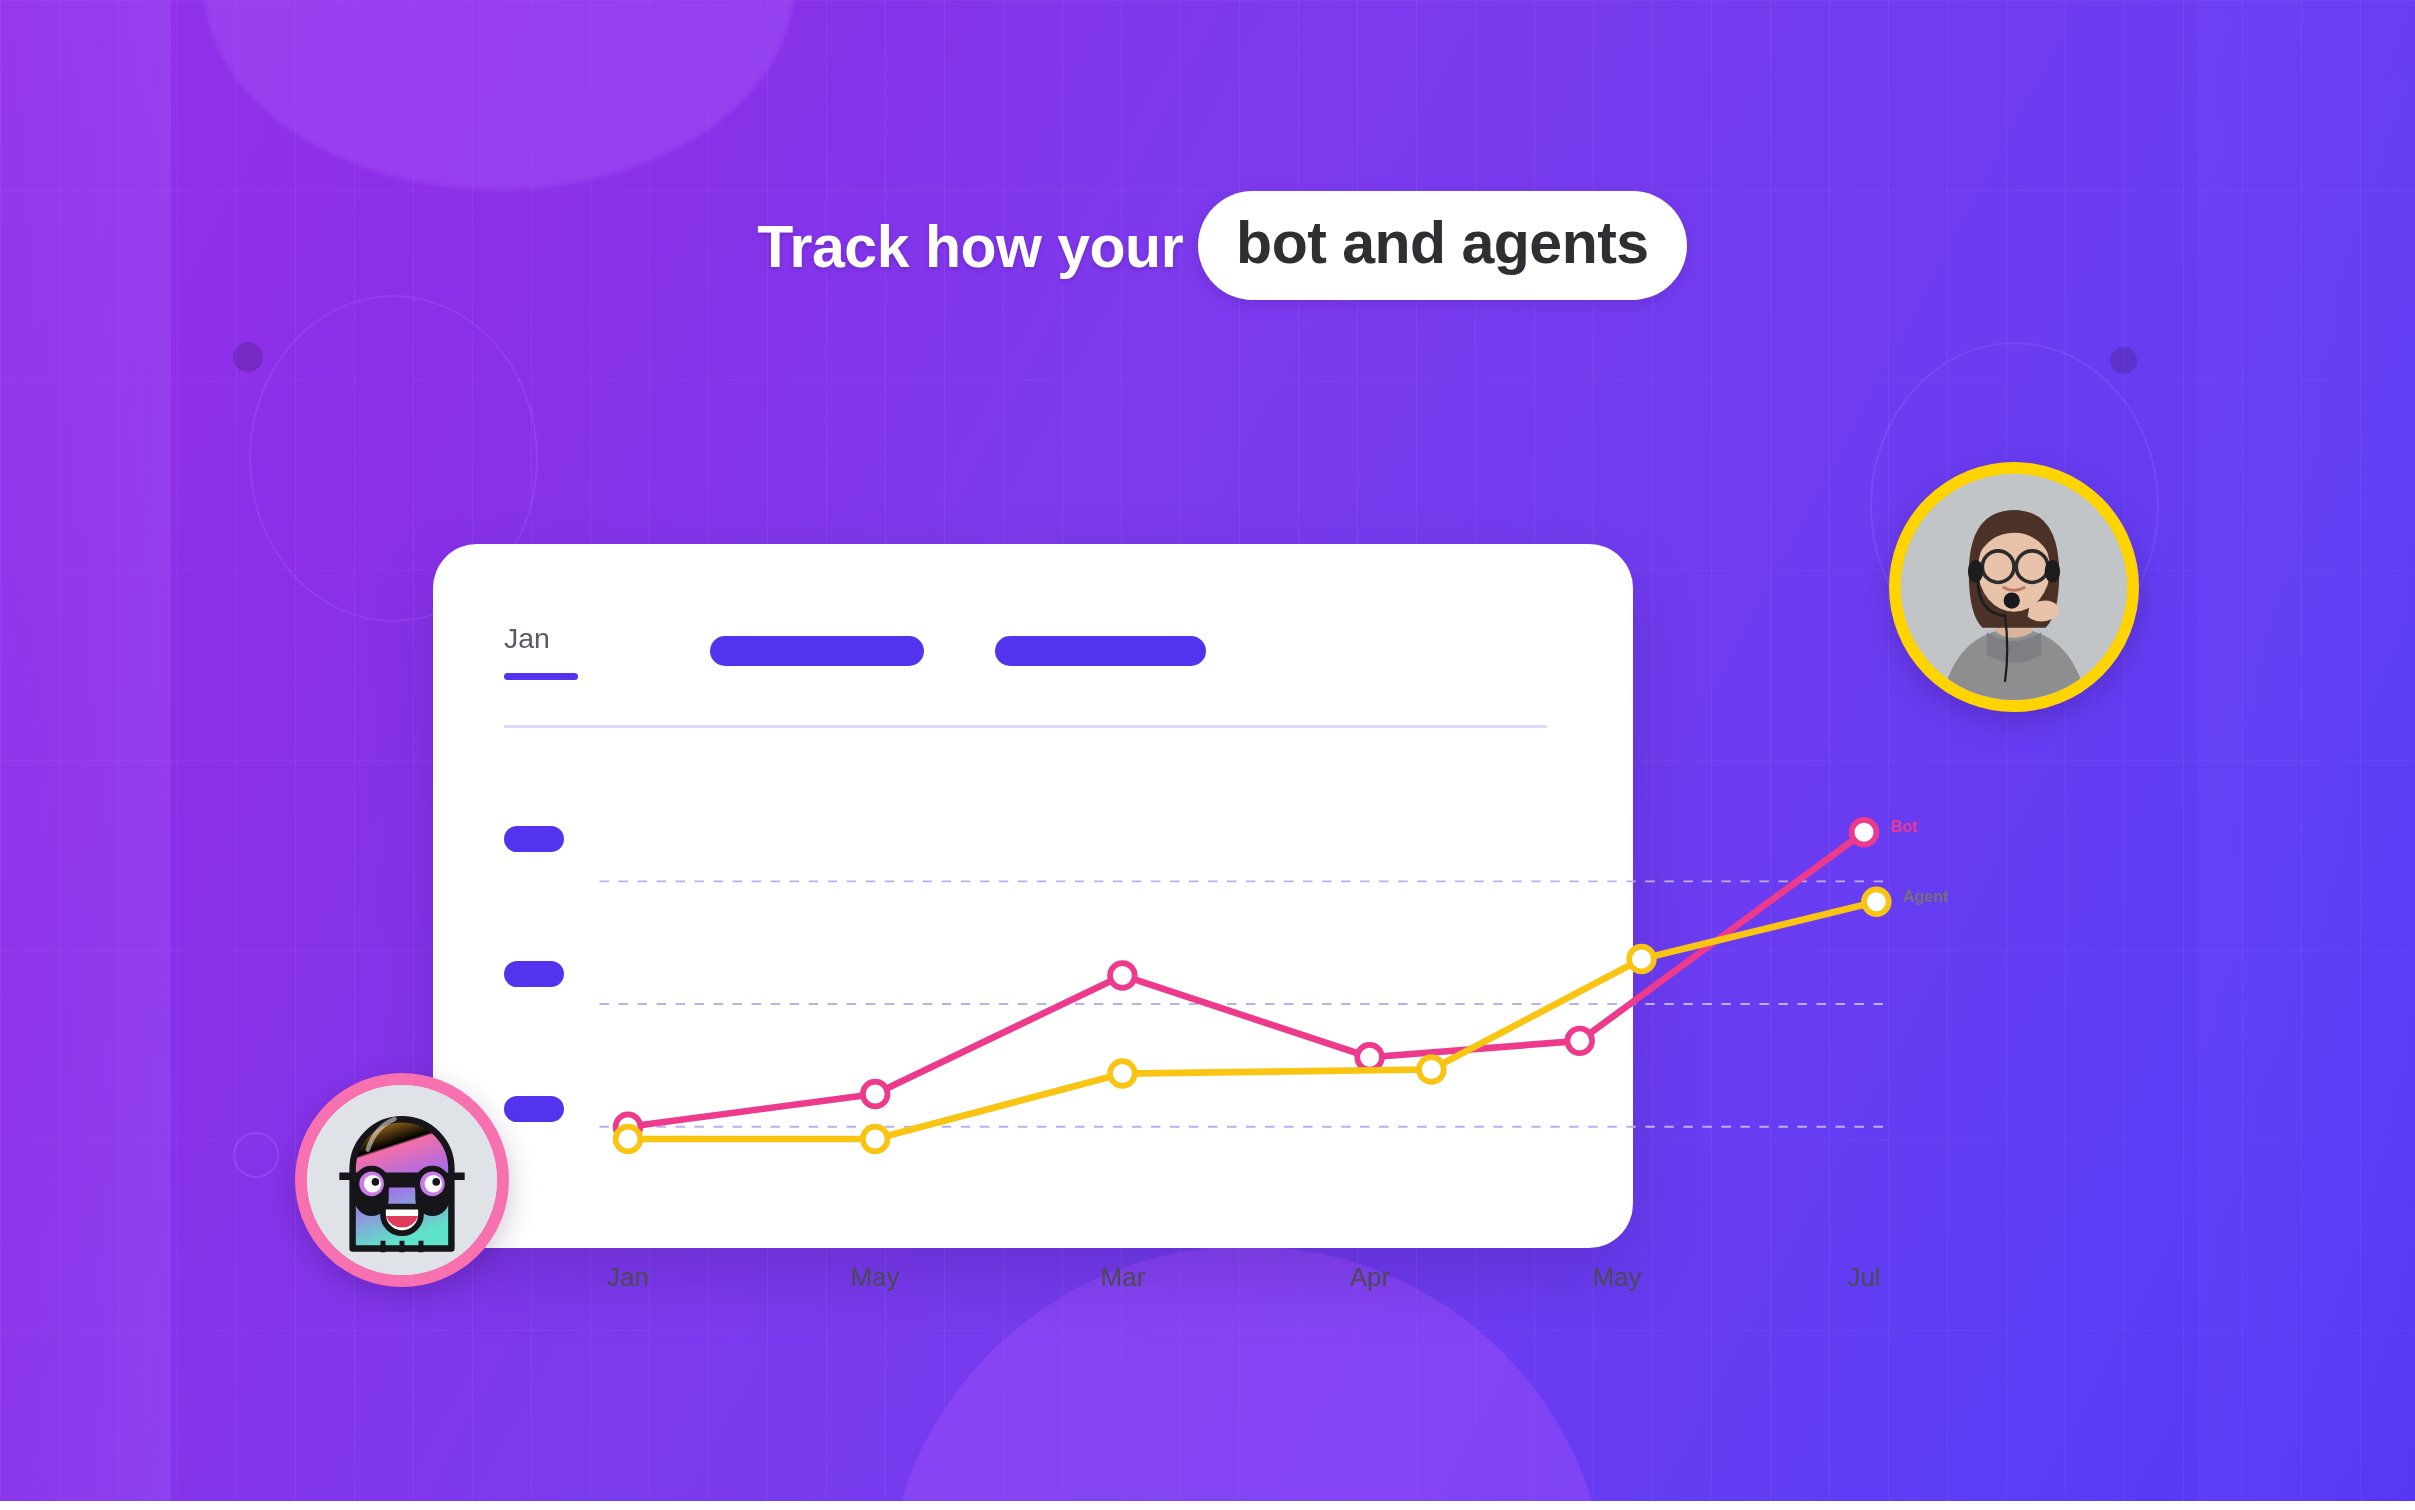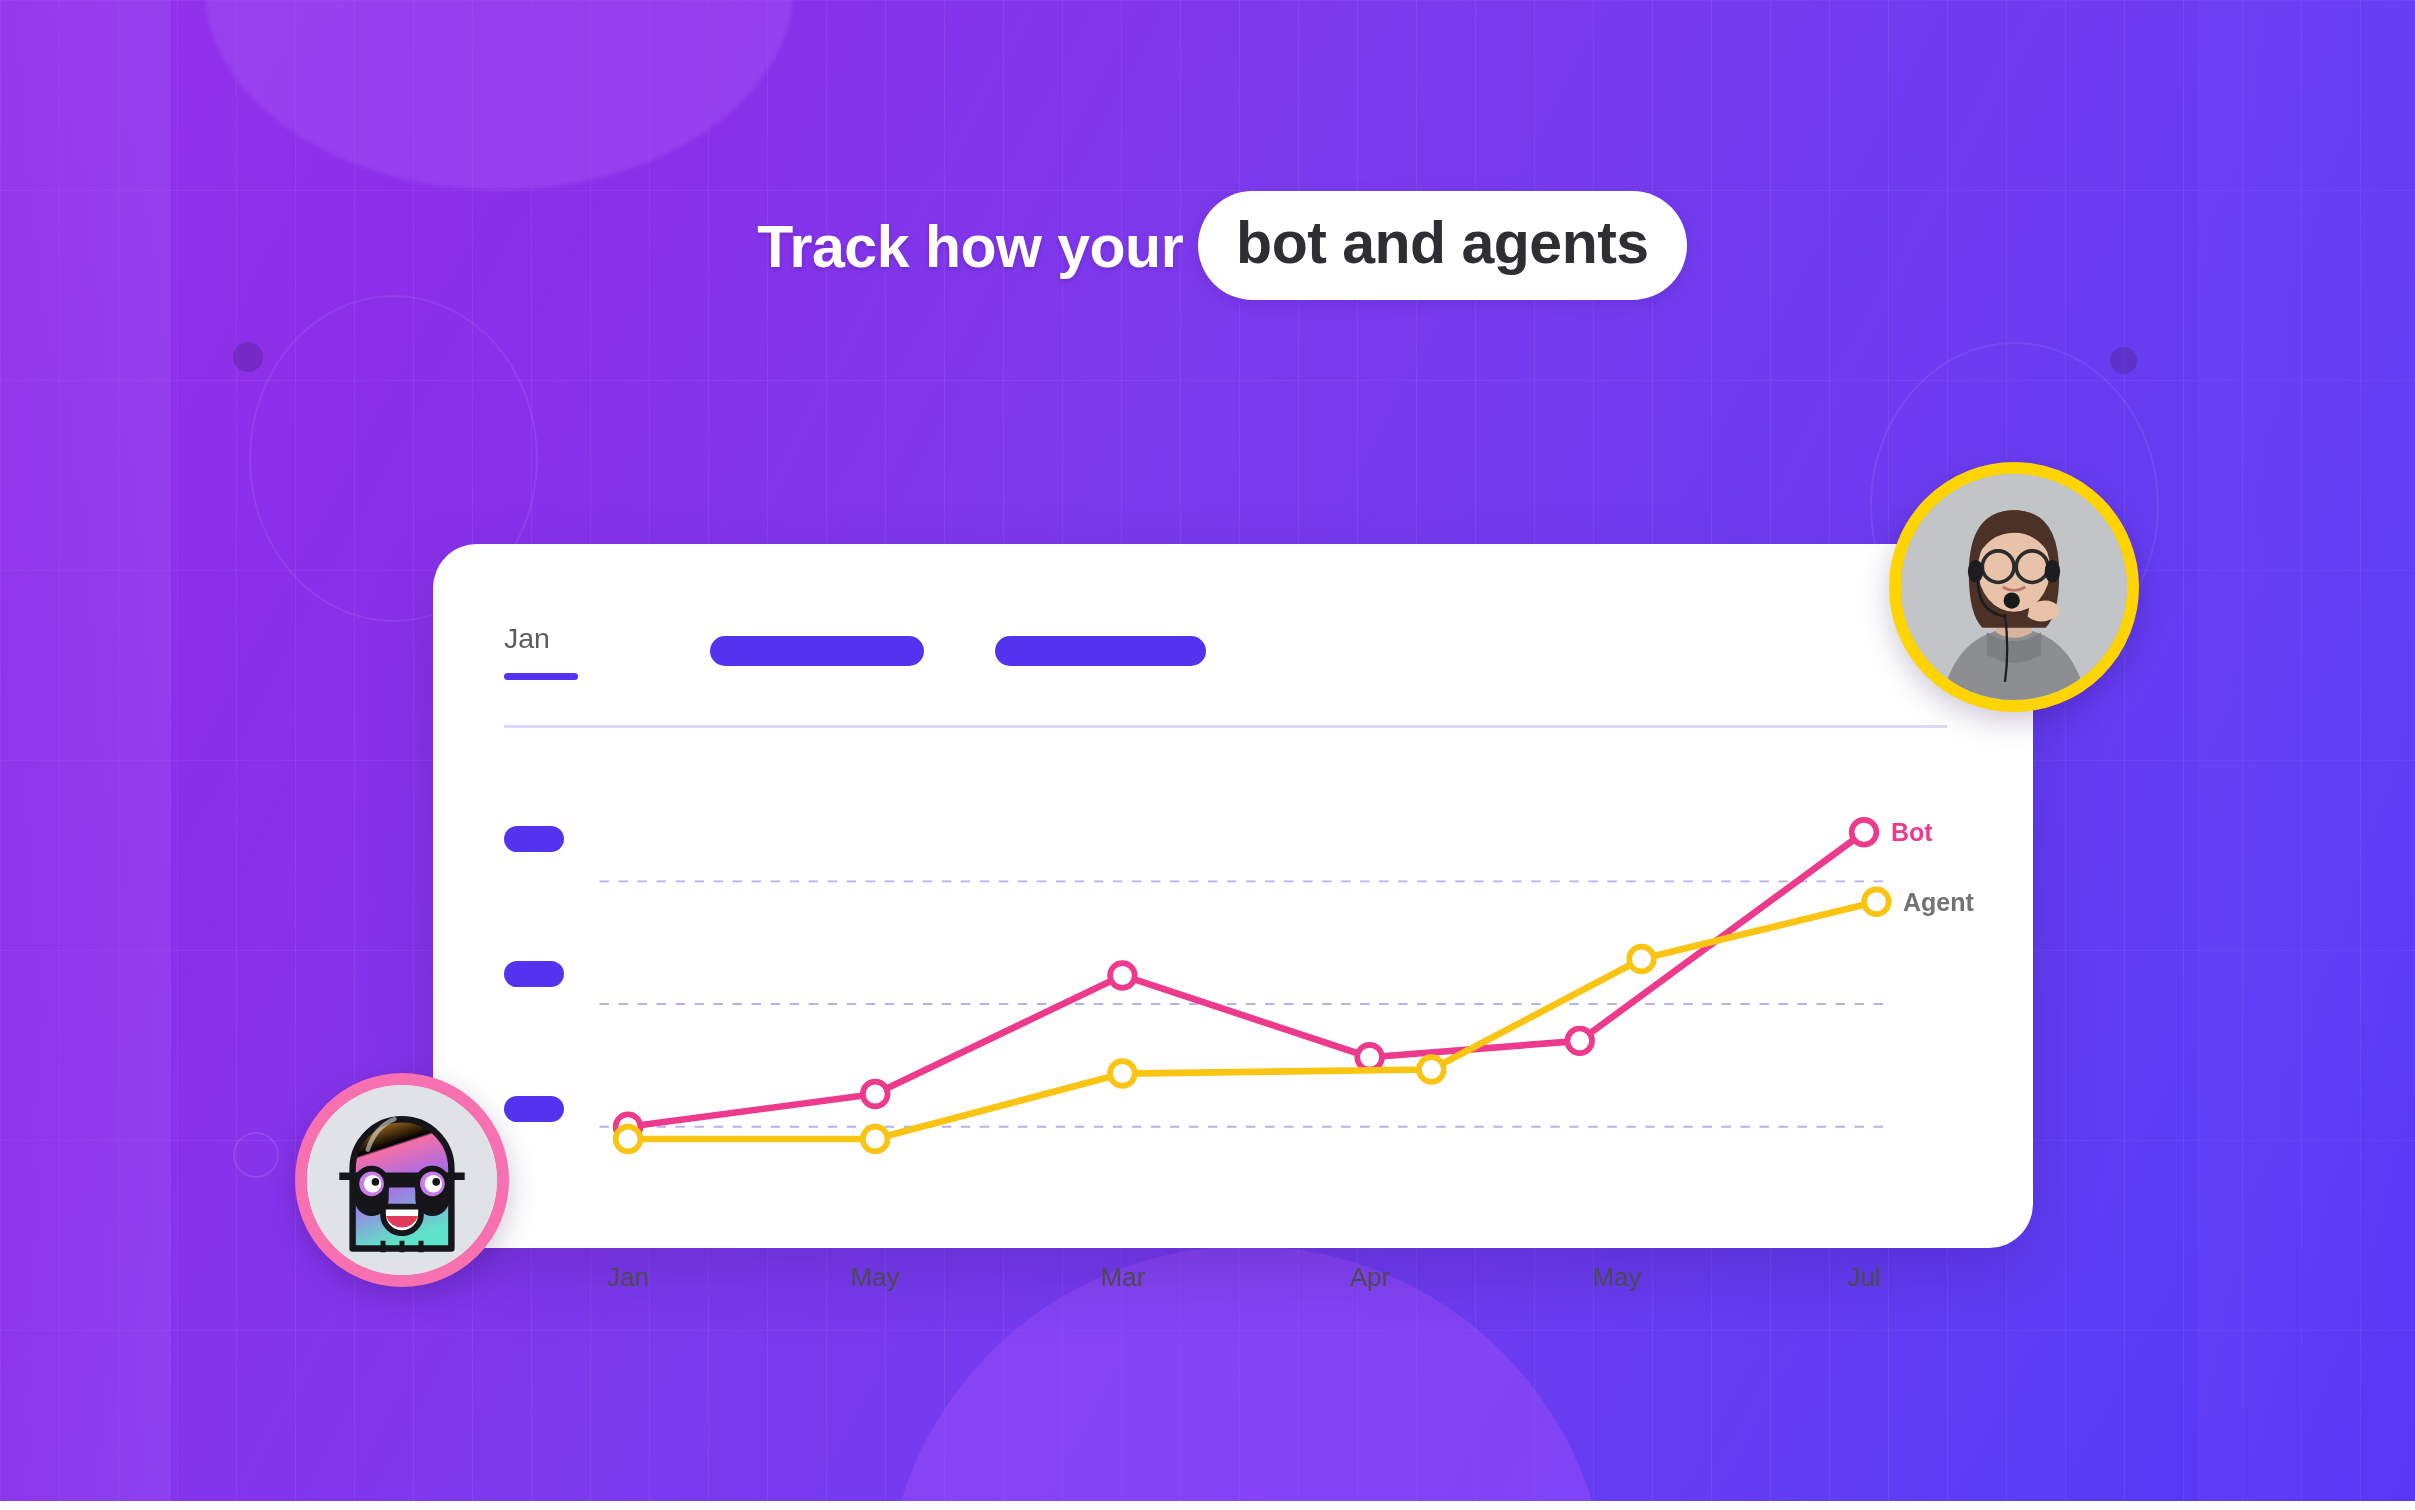--- a/index.html
+++ b/index.html
@@ -108,21 +108,21 @@
     text-shadow: none;
     box-shadow: 0 3.8px 15px rgba(40,0,90,.14);
     position: relative;
     top: -5.7px;
   }
 
   
   .card {
     position: absolute;
     left: 433px; top: 544px;
-    width: 1600px; height: 704px;
+    width: 1200px; height: 704px;
     background: #ffffff;
     border-radius: 44px;
     box-shadow: 0 27px 67px rgba(40,0,90,.18);
     z-index: 6;
   }
   .card-head {
     position: absolute;
     left: 71px; top: 78px; right: 71px;
     display: flex;
     align-items: center;
@@ -177,21 +177,21 @@
   .xlabel {
     position: absolute;
     font-size: 26px;
     color: #4a4a55;
     transform: translateX(-50%);
     white-space: nowrap;
   }
 
   .series-label {
     position: absolute;
-    font-size: 25px;
+    font-size: 16px;
     font-weight: 700;
     white-space: nowrap;
   }
 
   
   .avatar-agent {
     position: absolute;
     left: 1889px; top: 462px;
     width: 226px; height: 226px;
     border-radius: 50%;

